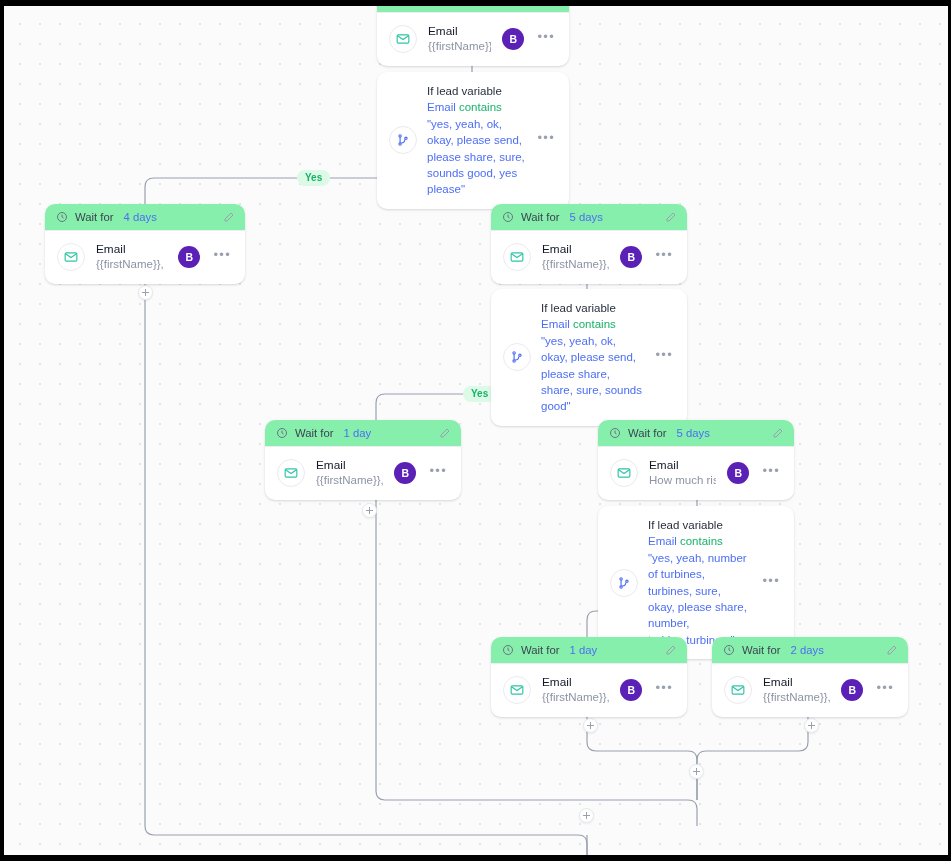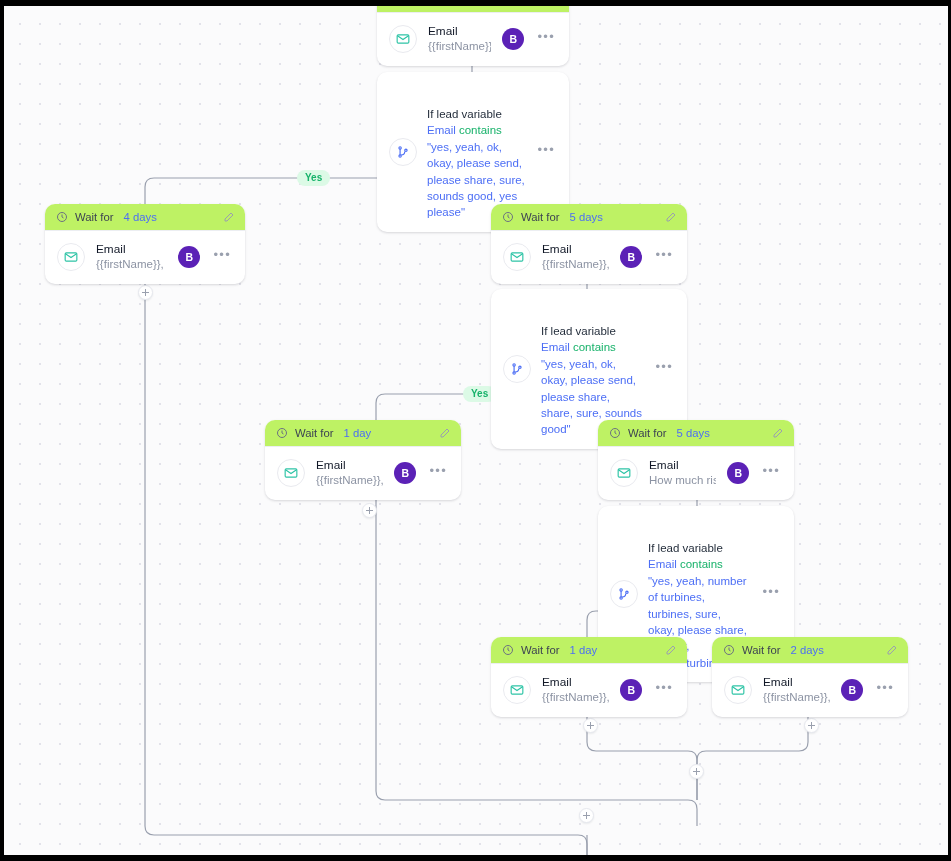--- a/index.html
+++ b/index.html
@@ -26,21 +26,21 @@
   .node {
     position:absolute;
     background:#fff;
     border-radius:10px;
     box-shadow:0 1px 3px rgba(16,24,40,.10), 0 1px 2px rgba(16,24,40,.06);
     overflow:hidden;
   }
   .wait-head {
     display:flex; align-items:center; gap:7px;
     height:27px; padding:0 10px 0 11px;
-    background:#bef264;
+    background:#86efac;
     border-bottom:1px solid #eceef2;
     font-size:11.3px; color:#3d4352; white-space:nowrap;
   }
   .wait-head .dur { color:#4c6ef5; margin-left:3px; }
   .wait-head .clock { flex:0 0 auto; line-height:0; }
   .wait-head .pencil { margin-left:auto; flex:0 0 auto; line-height:0; cursor:pointer; }
 
   .body { display:flex; align-items:center; gap:11px; padding:11px 12px 12px 12px; }
 
   .circ {
@@ -57,21 +57,21 @@
   .avatar {
     flex:0 0 auto; width:22px; height:22px; border-radius:50%;
     background:#5b21b6; color:#fff; font-size:10.5px; font-weight:700;
     display:flex; align-items:center; justify-content:center; letter-spacing:.2px;
   }
   .dots { flex:0 0 auto; color:#9aa0ae; font-size:13px; letter-spacing:1.3px;
           line-height:10px; padding:0 2px 4px 2px; cursor:pointer; user-select:none;}
 
   
   .cond .body { align-items:center; padding:11px 12px; gap:10px; }
-  .cond .ctext { flex:1 1 auto; font-size:11.5px; line-height:16.4px;margin-top:23px; }
+  .cond .ctext { flex:1 1 auto; font-size:11.5px; line-height:16.4px; }
   .ck { color:#1f2937; }
   .cvar { color:#4c6ef5; }
   .cop { color:#17b26a; }
   .cval { color:#4c6ef5; }
 
   
   .pill {
     position:absolute; height:16px; padding:0 8px; border-radius:9px;
     font-size:10px; line-height:16px; font-weight:600; text-align:center;
   }

